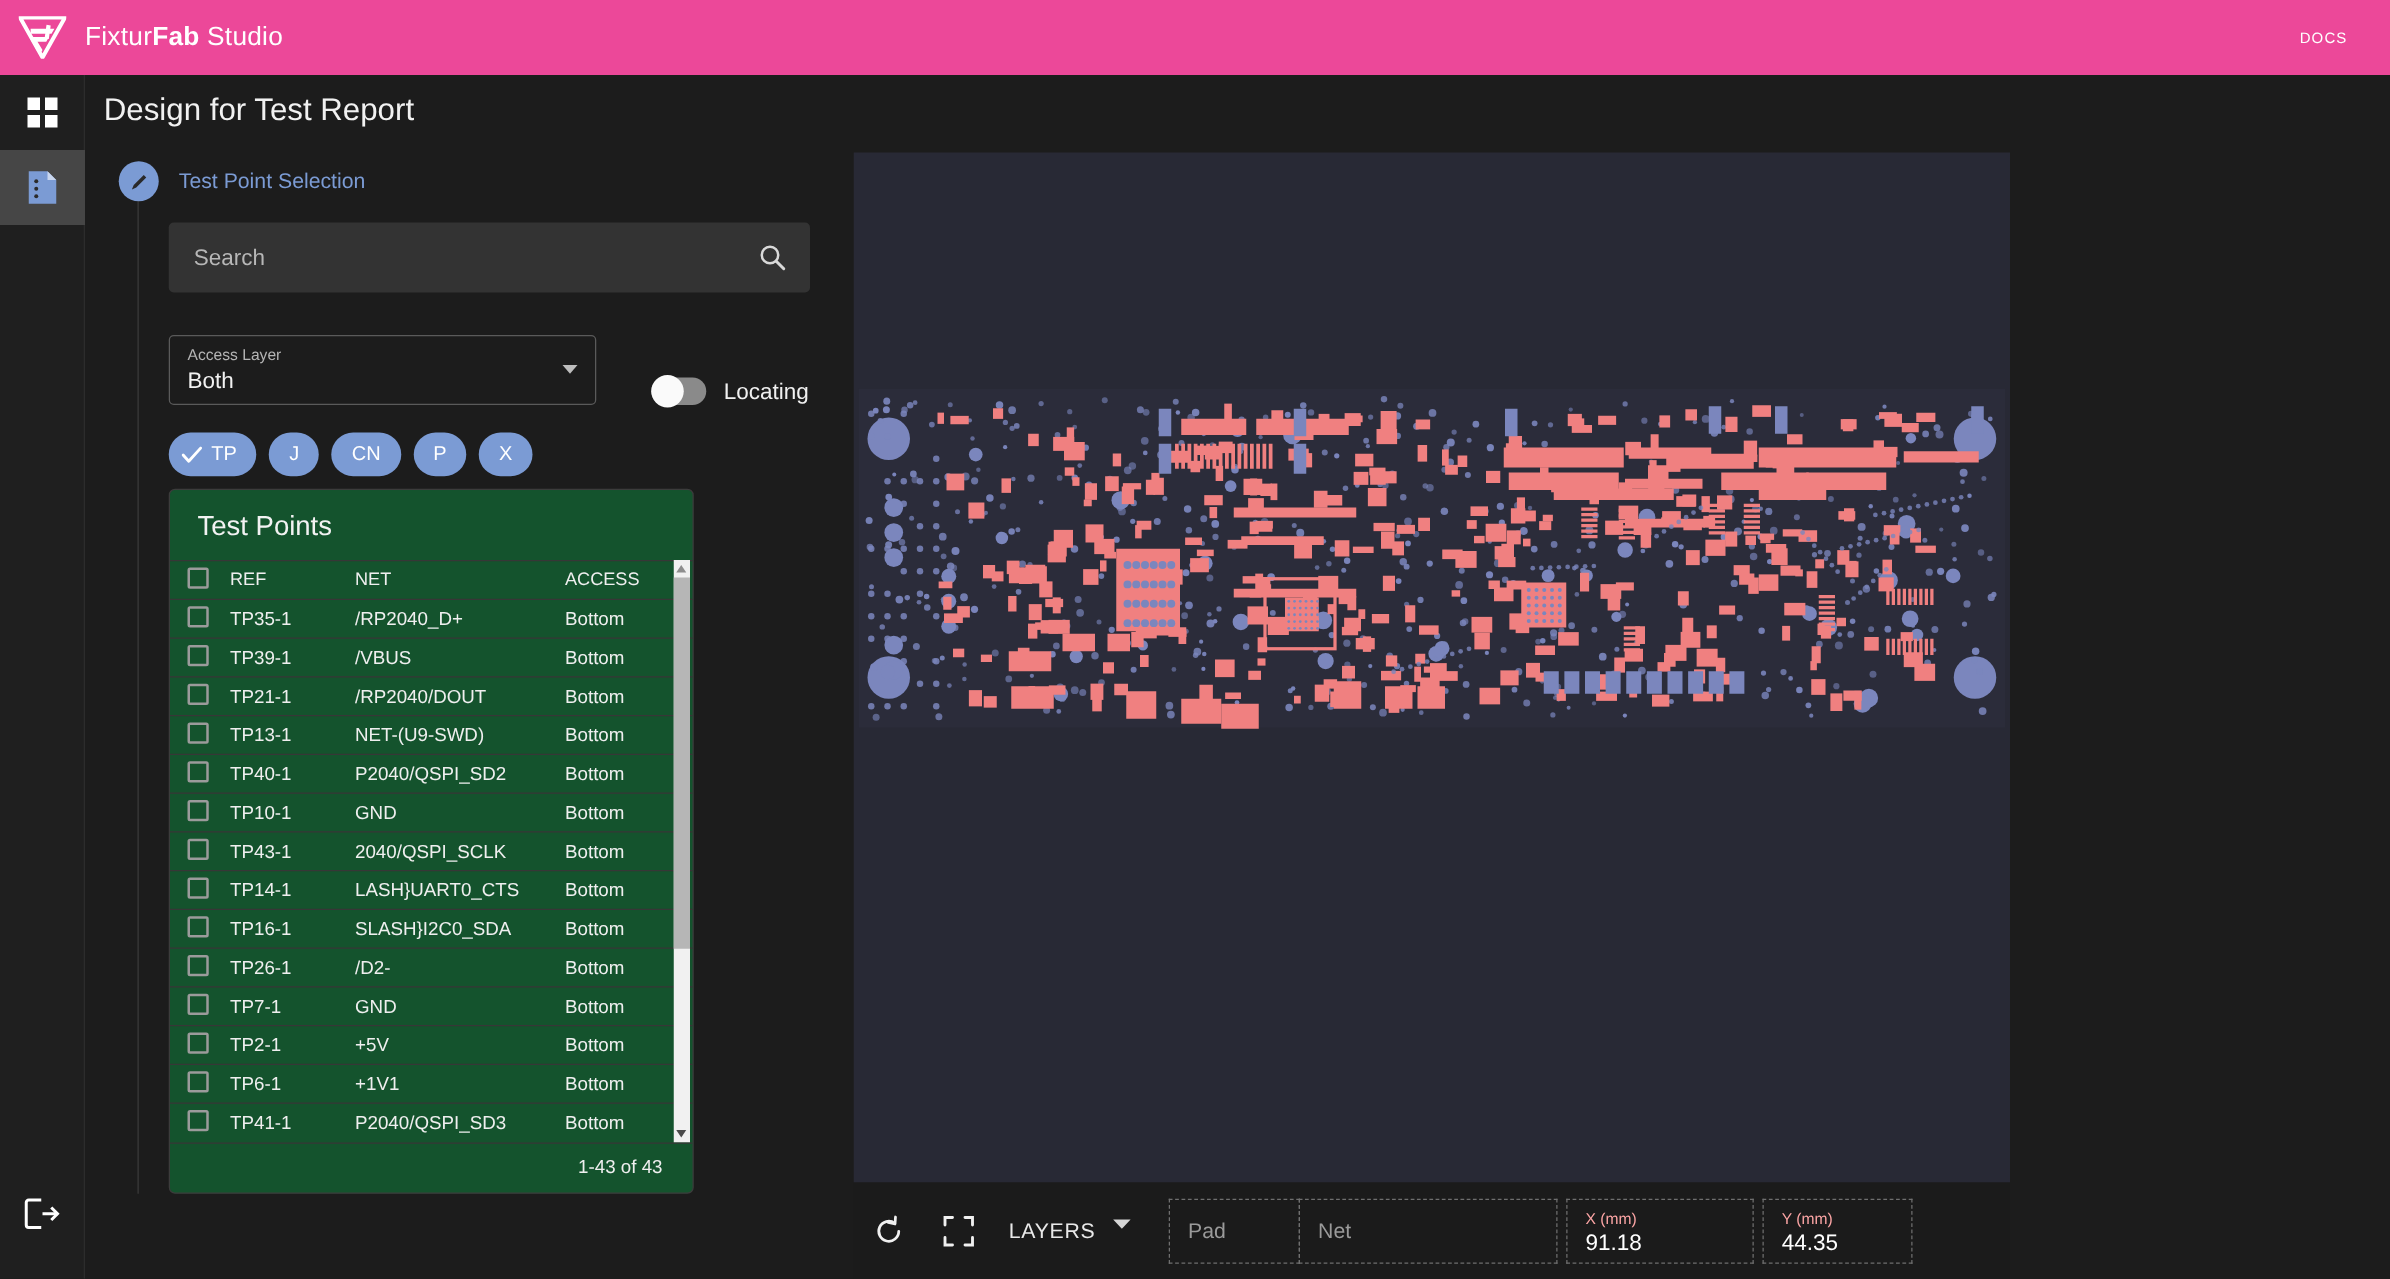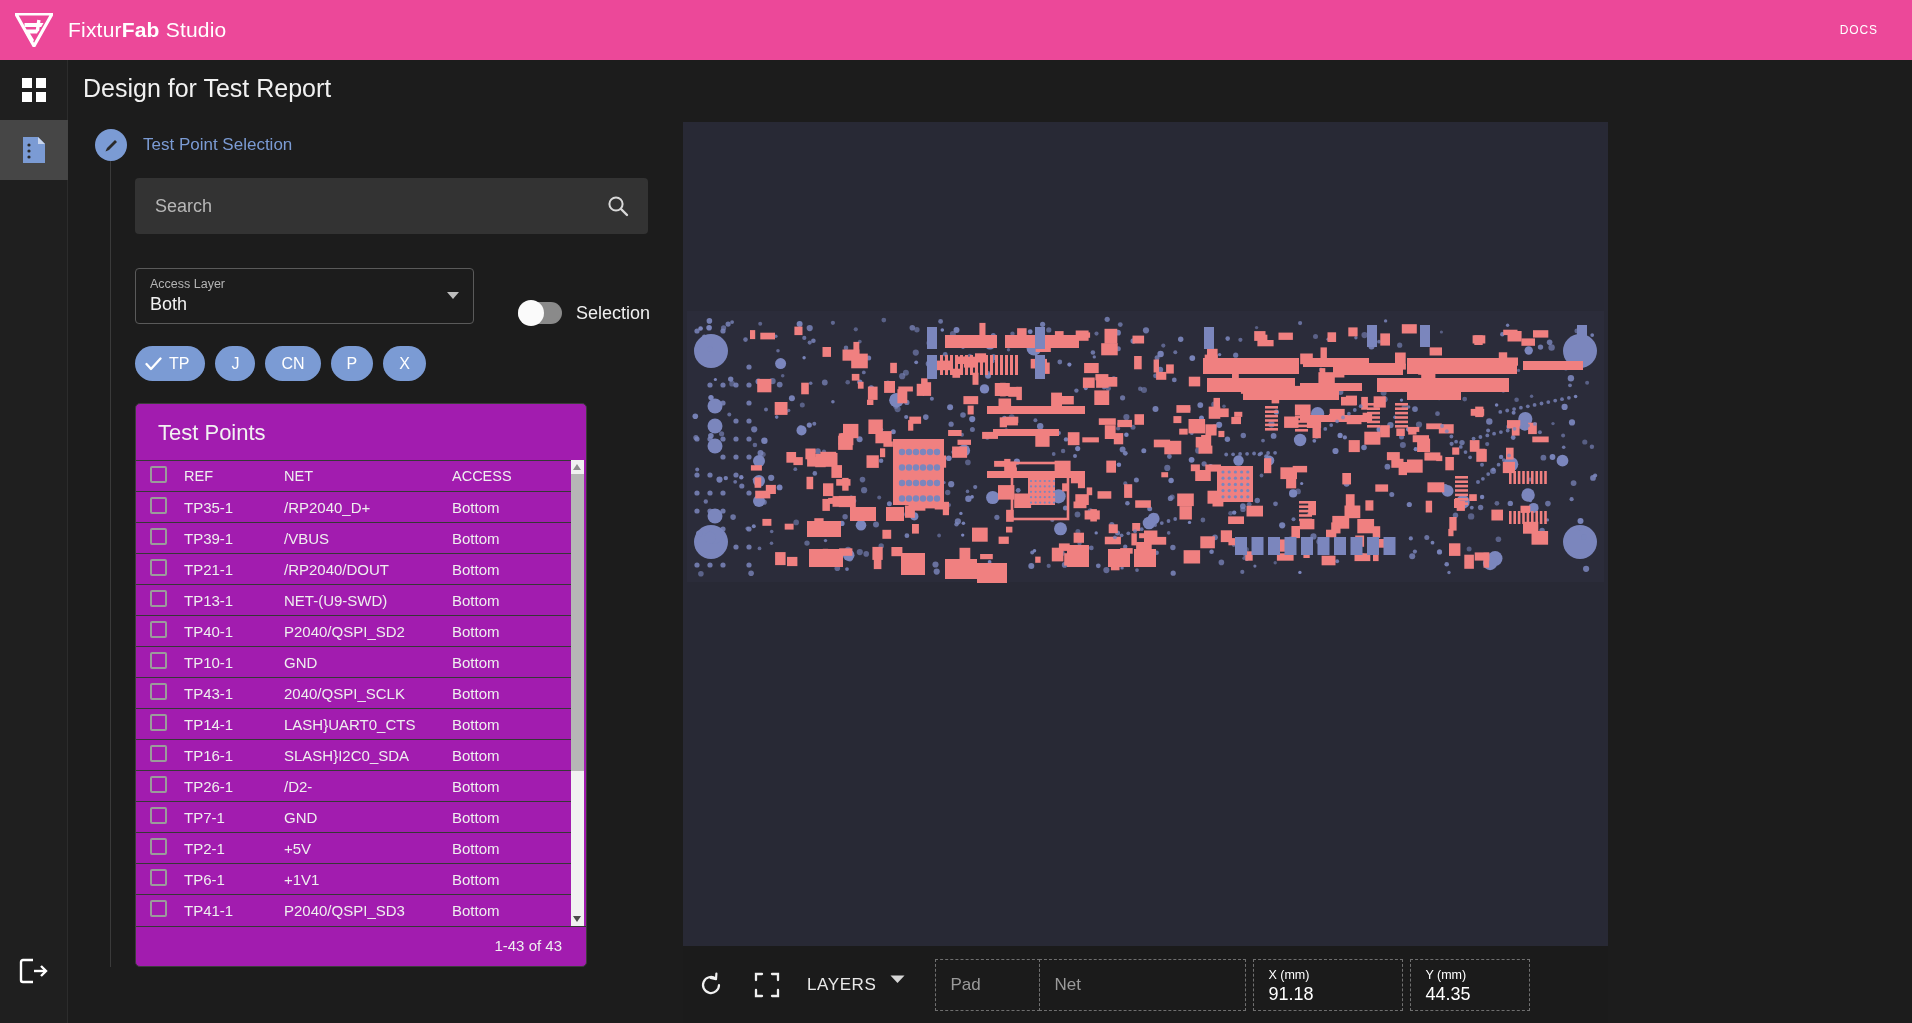--- a/index.html
+++ b/index.html
@@ -100,21 +100,21 @@
   .chips { display: flex; gap: 10px; margin-top: 22px; }
   .chip {
     height: 35px; border-radius: 18px; background: #7b9bd4; color: #ffffff;
     display: flex; align-items: center; justify-content: center;
     font-size: 16px; padding: 0 16px; cursor: pointer; min-width: 35px;
   }
   .chip.with-check { padding-left: 10px; gap: 7px; }
 
   
   .tp-card {
-    margin-top: 22px; width: 452px; background: #a21caf;
+    margin-top: 10px; width: 420px; background: #14532d;
     border: 1px solid #3c3c3c; border-radius: 5px; overflow: hidden;
   }
   .tp-title { font-size: 22px; color: #f2f2f2; padding: 16px 0 14px 22px; }
   .tp-table-wrap { position: relative; }
   table.tp { border-collapse: collapse; width: 440px; table-layout: fixed; }
   table.tp th, table.tp td {
     text-align: left; font-weight: 400; color: #efefef;
     border-top: 1px solid #373737; padding: 0;
     height: 31px; font-size: 15px;
   }
@@ -158,21 +158,21 @@
   .vt-layers { display: flex; align-items: flex-start; gap: 14px; margin-left: 12px; cursor: pointer; }
   .vt-layers span { font-size: 17px; color: #e9e9e9; letter-spacing: .6px; }
   .vt-fields { display: flex; align-items: center; margin-left: 30px; }
   .vf {
     height: 52px; border: 1px dashed #6f6f6f; position: relative;
     display: flex; align-items: center; padding: 0 14px;
   }
   .vf + .vf { margin-left: -1px; }
   .vf .ph { font-size: 17px; color: #9a9a9a; }
   .vf.kv { flex-direction: column; align-items: flex-start; justify-content: center; padding-top: 4px; }
-  .vf .k { font-size: 12.5px; color: #ffffff; line-height: 15px; }
+  .vf .k { font-size: 12.5px; color: #fca5a5; line-height: 15px; }
   .vf .v { font-size: 18px; color: #ffffff; line-height: 22px; }
   .vf.gap { margin-left: 7px; }
 
   
   .rightpanel {
     position: absolute; left: 1608px; top: 112px; width: 304px; height: 911px;
     background: #1c1c1c; border-left: 1px solid #2b2b2b;
   }
   .rp-tabbar { height: 50px; background: #434343; display: flex; align-items: flex-end; justify-content: center; }
   .rp-tab {
@@ -264,21 +264,21 @@
       <div class="row2">
         <div class="access-select">
           <div class="lbl">Access Layer</div>
           <div class="val">Both</div>
           <div class="caret-down"></div>
         </div>
         <div class="toggle-wrap">
           <div class="toggle">
             <div class="knob"></div>
           </div>
-          <div class="toggle-text">Selection</div>
+          <div class="toggle-text">Locating</div>
         </div>
       </div>
 
       <div class="chips">
         <div class="chip with-check">
           <svg width="17" height="14" viewBox="0 0 17 14">
             <path d="M1.5 7 L6 12 L15.5 1.5" fill="none" stroke="#ffffff" stroke-width="2.3" stroke-linecap="round" stroke-linejoin="round"></path>
           </svg>
           <span>TP</span>
         </div>

